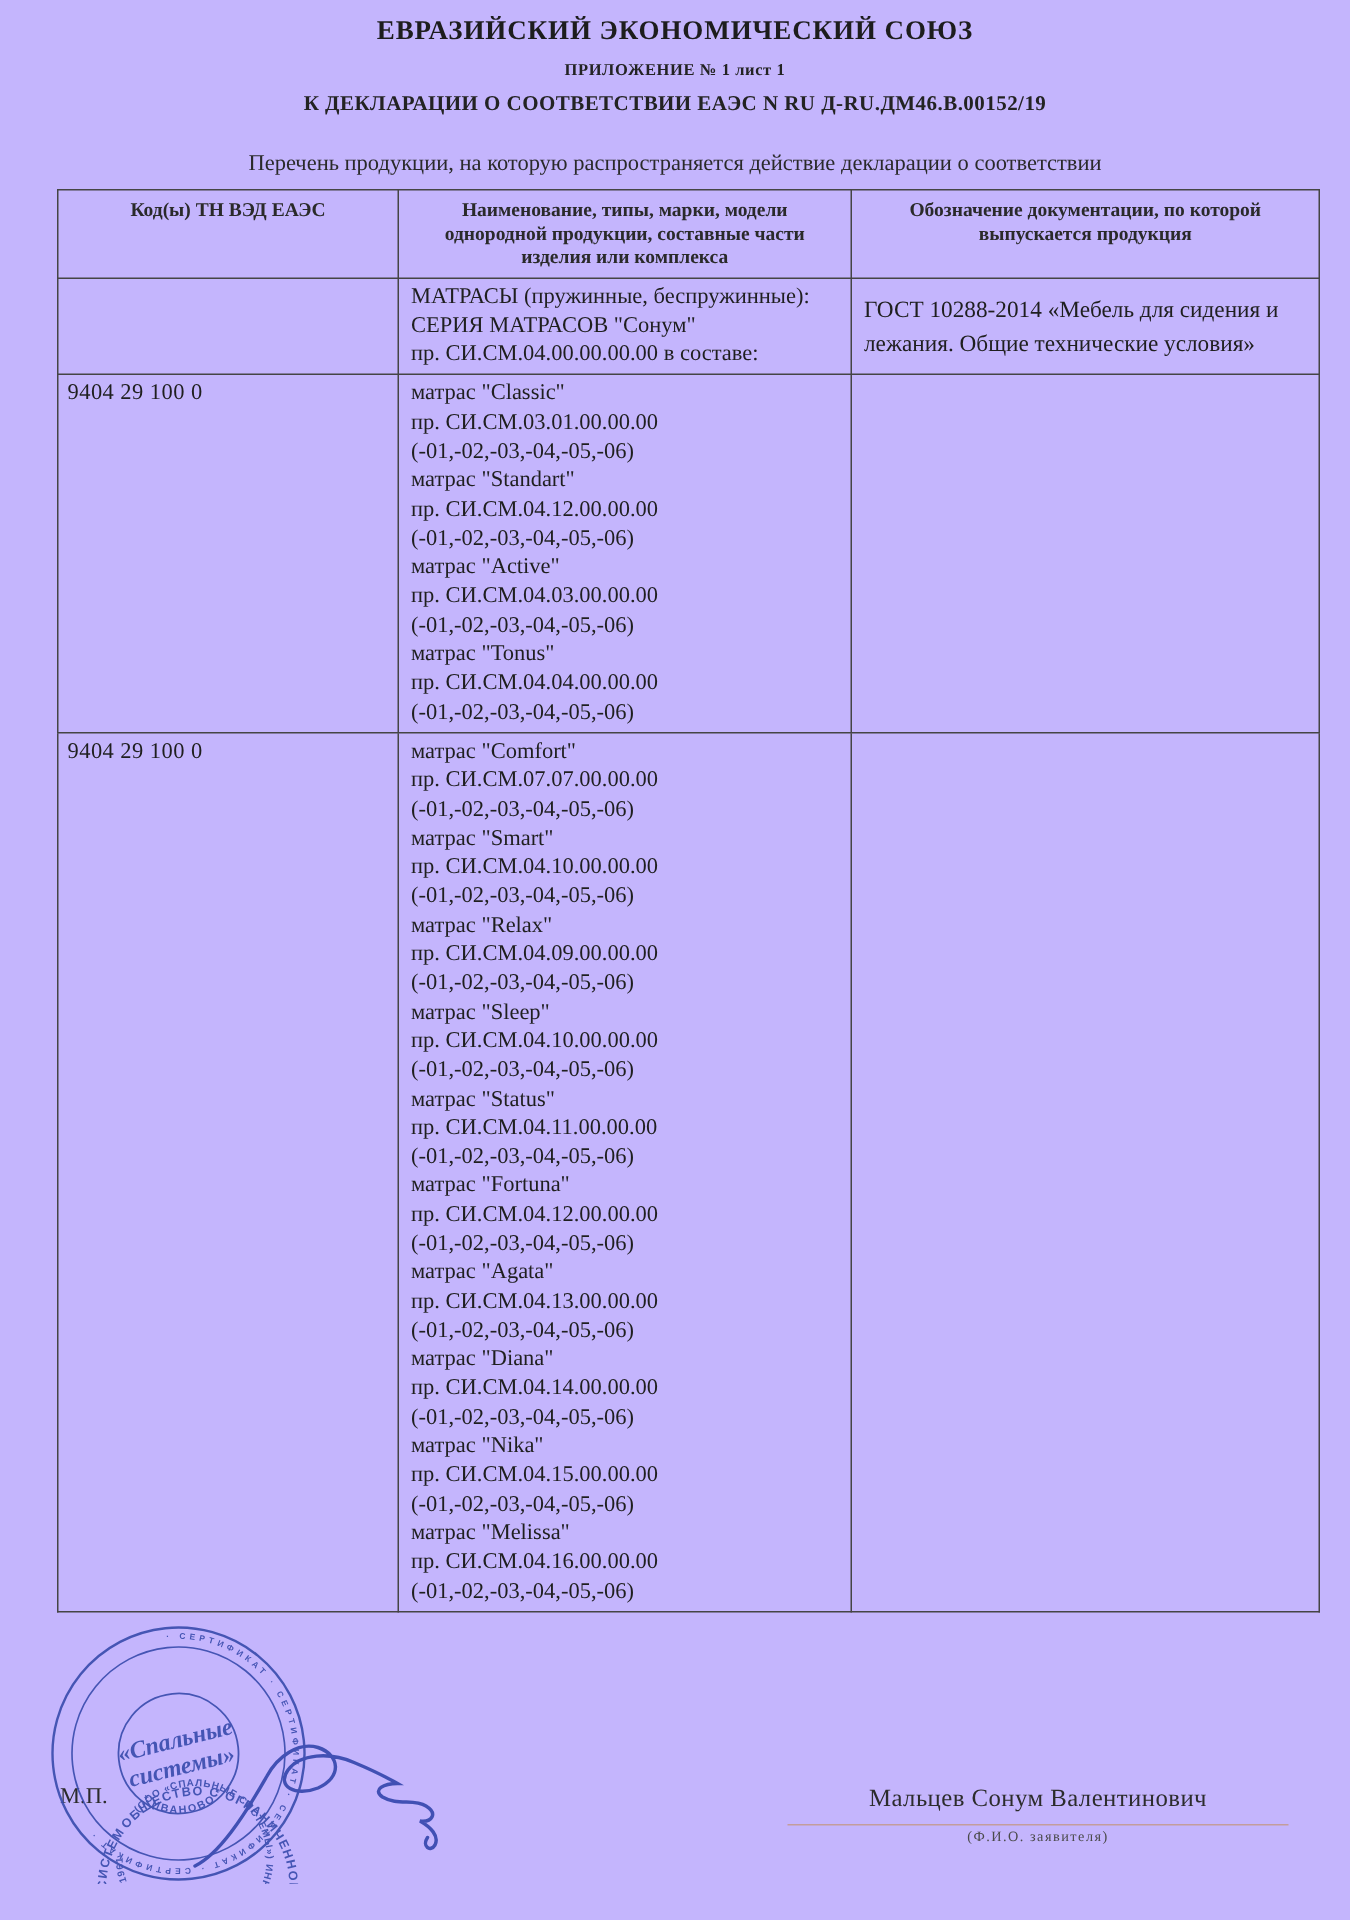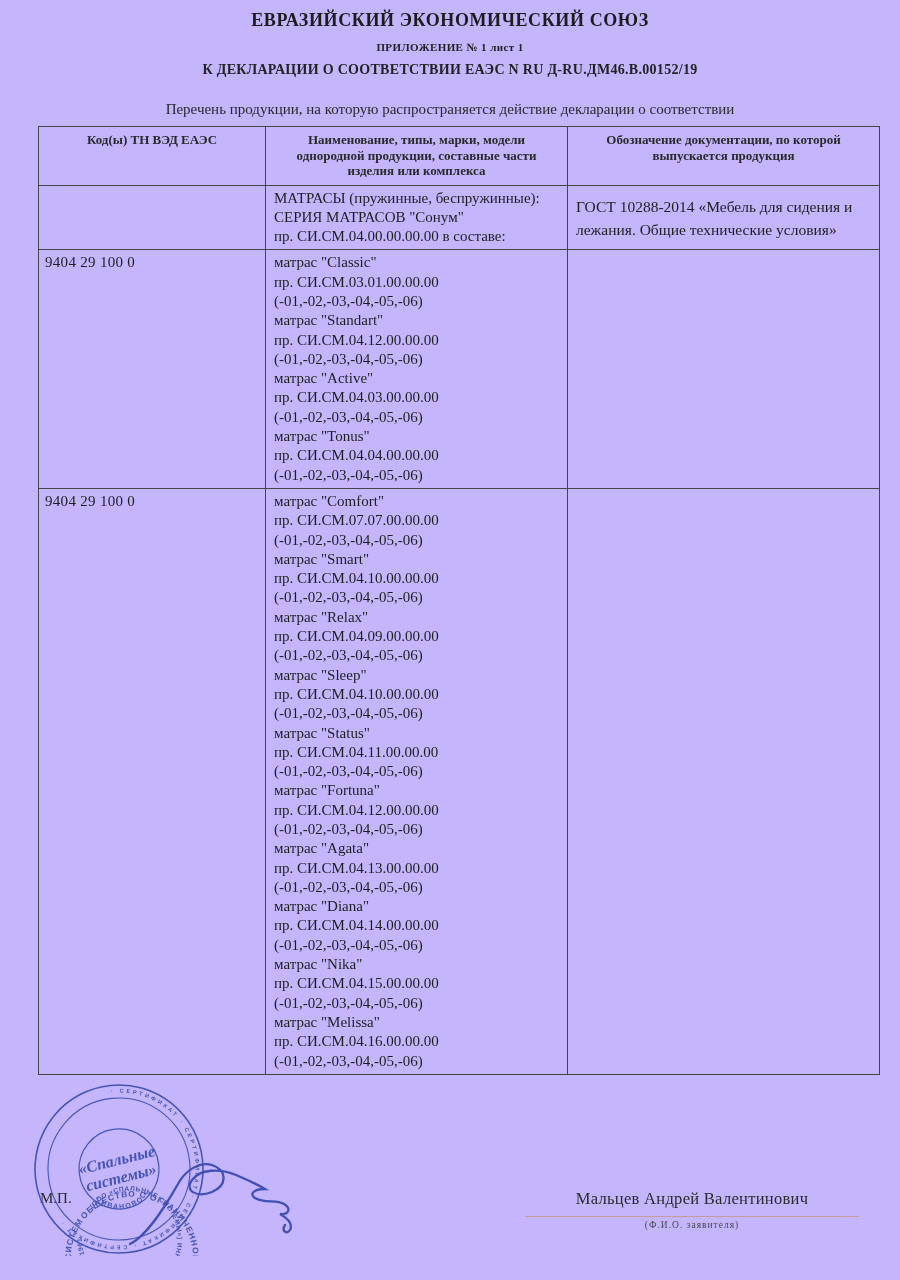--- a/index.html
+++ b/index.html
@@ -172,18 +172,18 @@
          C 78,11 98,10 114,17
          C 126,22 136,27 143,31
          C 134,31 126,35 133,40
          C 143,46 154,41 162,46
          C 170,51 166,57 158,56
          C 165,60 171,66 168,72
          C 165,77 159,73 163,67"></path>
   </svg>
 
   <div class="name-block">
-    <div class="applicant-name">Мальцев Андрей Валентинович</div>
+    <div class="applicant-name">Мальцев Сонум Валентинович</div>
     <div class="sig-line"></div>
     <div class="name-caption">(Ф.И.О. заявителя)</div>
   </div>
 
 </div>
 
 </body></html>

